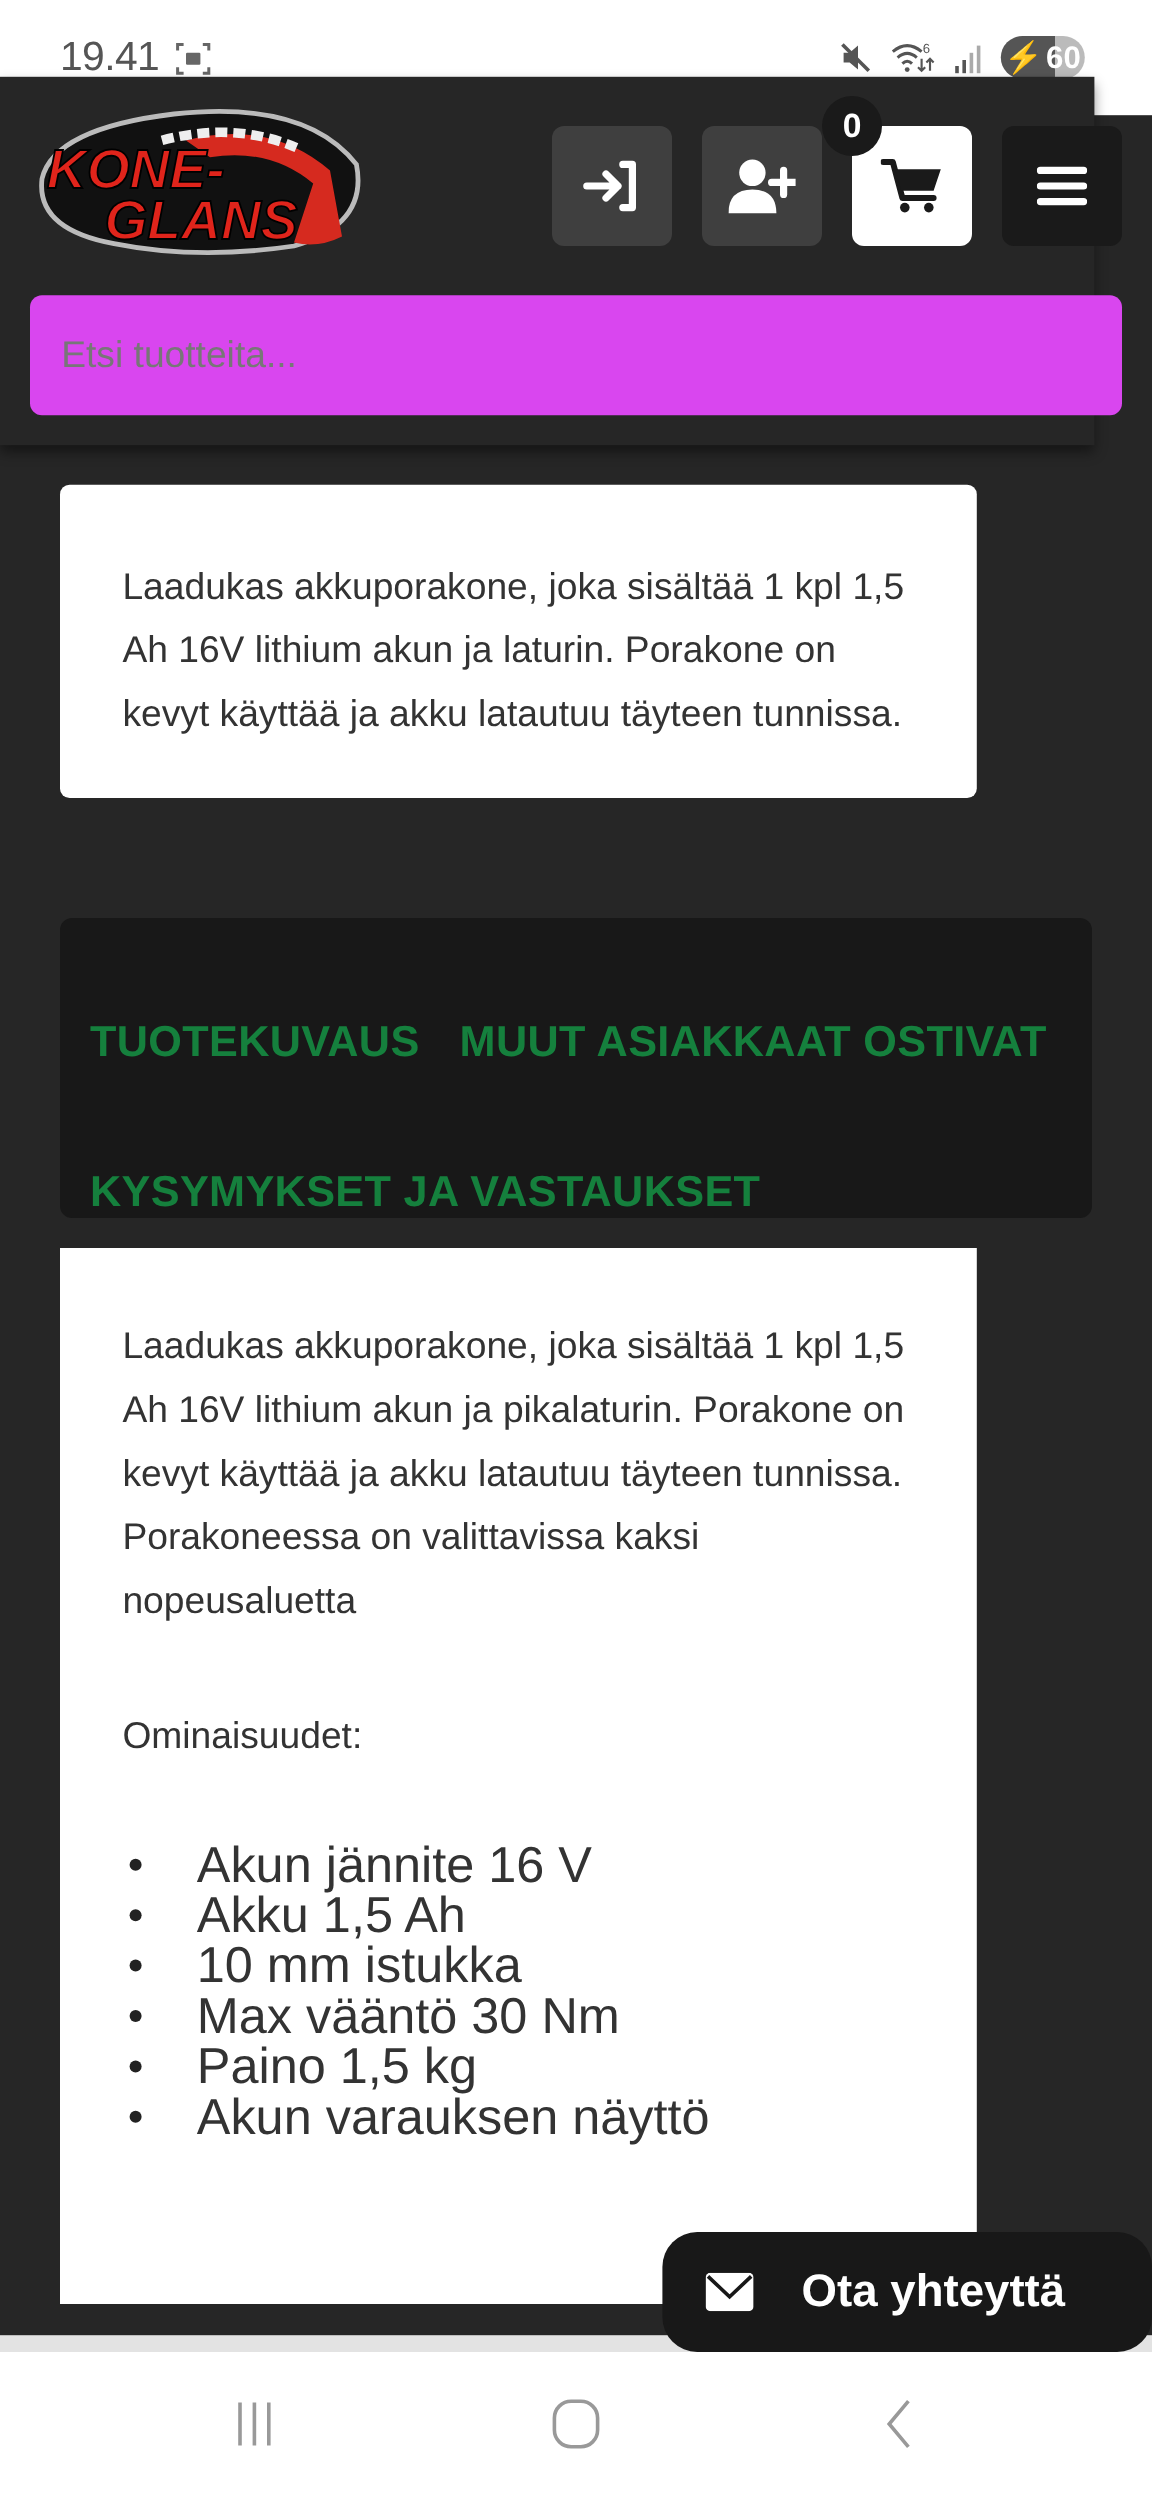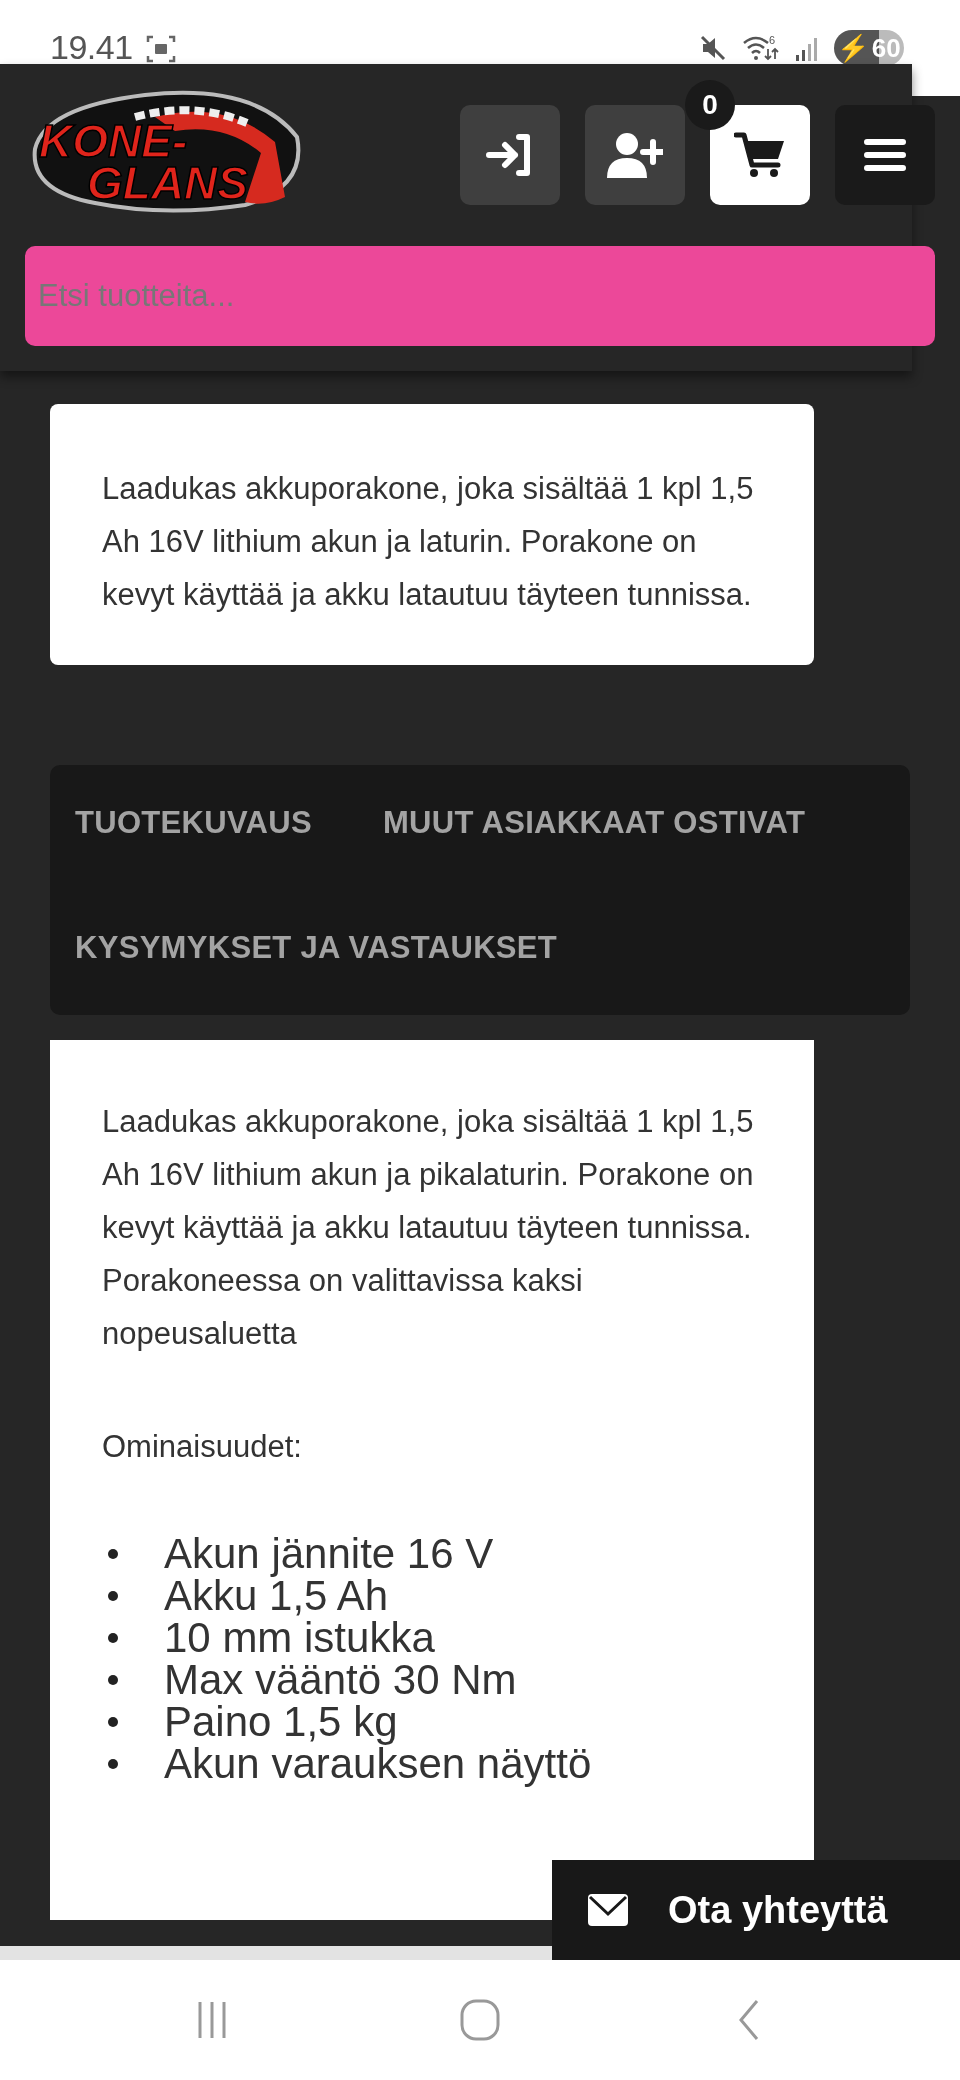--- a/index.html
+++ b/index.html
@@ -11,39 +11,39 @@
   .battery { width: 70px; height: 36px; border-radius: 18px; background: linear-gradient(90deg, #555 0 64%, #bbb 64% 100%); color: #fff; font-weight: bold; font-size: 26px; display: flex; align-items: center; justify-content: center; gap: 2px; }
 
   .header { position: absolute; left: 0; top: 64px; width: 912px; height: 307px; background: #262626; box-shadow: 0 6px 10px rgba(0,0,0,0.45); z-index: 2; }
   .logo { position: absolute; left: 25px; top: 23px; width: 280px; height: 128px; }
   .hbtn { position: absolute; top: 41px; width: 100px; height: 100px; border-radius: 10px; display: flex; align-items: center; justify-content: center; }
   .hbtn.login { left: 460px; background: #3f3f3f; }
   .hbtn.register { left: 585px; background: #3f3f3f; }
   .hbtn.cart { left: 710px; background: #ffffff; }
   .hbtn.menu { left: 835px; background: #1a1a1a; }
   .badge { position: absolute; left: 685px; top: 16px; width: 50px; height: 50px; border-radius: 50%; background: #1a1a1a; color: #fff; font-weight: bold; font-size: 28px; display: flex; align-items: center; justify-content: center; z-index: 3; }
-  .search { position: absolute; left: 25px; top: 182px; width: 910px; height: 100px; background: #ec4899; border-radius: 10px; border: none; padding-left: 13px; font-size: 31px; color: #333; font-family: "Liberation Sans", sans-serif; }
+  .search { position: absolute; left: 25px; top: 182px; width: 910px; height: 100px; background: #d946ef; border-radius: 10px; border: none; padding-left: 26px; font-size: 31px; color: #333; font-family: "Liberation Sans", sans-serif; }
   .search::placeholder { color: #777; }
 
   .card { position: absolute; left: 50px; width: 764px; background: #fff; }
   .card1 { top: 404px; height: 261px; border-radius: 8px; padding: 58px 52px 0 52px; }
   .ptext { font-size: 31px; line-height: 53px; color: #333; }
   .tabs { position: absolute; left: 50px; top: 765px; width: 860px; height: 250px; background: #181818; border-radius: 10px; }
-  .tab { position: absolute; color: #a3a3a3; font-weight: bold; font-size: 31px; letter-spacing: 0.3px; }
+  .tab { position: absolute; color: #15803d; font-weight: bold; font-size: 36px; letter-spacing: 0.3px; margin-top: 42px; }
   .tab.t1 { left: 25px; top: 40px; }
   .tab.t2 { left: 333px; top: 40px; }
   .tab.t3 { left: 25px; top: 165px; }
   .card2 { top: 1040px; height: 880px; padding: 55px 52px 0 52px; }
   .heading { margin-top: 60px; }
   ul.features { list-style: none; margin-top: 60px; }
   ul.features li { position: relative; font-size: 42px; line-height: 42px; color: #333; padding-left: 62px; }
   ul.features li::before { content: ""; position: absolute; left: 6px; top: 16px; width: 10px; height: 10px; border-radius: 50%; background: #222; }
 
   .strip { position: absolute; left: 0; top: 1946px; width: 960px; height: 14px; background: #e3e3e3; }
-  .contact { position: absolute; left: 552px; top: 1860px; width: 408px; height: 100px; background: #181818; display: flex; align-items: center; padding-left: 36px; gap: 40px; z-index: 4; }
+  .contact { position: absolute; left: 552px; top: 1860px; width: 408px; height: 100px; background: #181818; display: flex; align-items: center; padding-left: 36px; gap: 40px; z-index: 4; border-radius: 29px; }
   .contact-label { color: #fff; font-weight: bold; font-size: 38px; }
   .navbar { position: absolute; left: 0; top: 1960px; width: 960px; height: 120px; background: #fff; }
   .navbtn { position: absolute; top: 40px; width: 60px; height: 40px; display: flex; align-items: center; justify-content: center; }
 </style>
 </head>
 <body>
 
 <div class="statusbar">
   <span class="status-time">19.41</span>
   <svg class="status-shot" viewBox="0 0 30 30">

